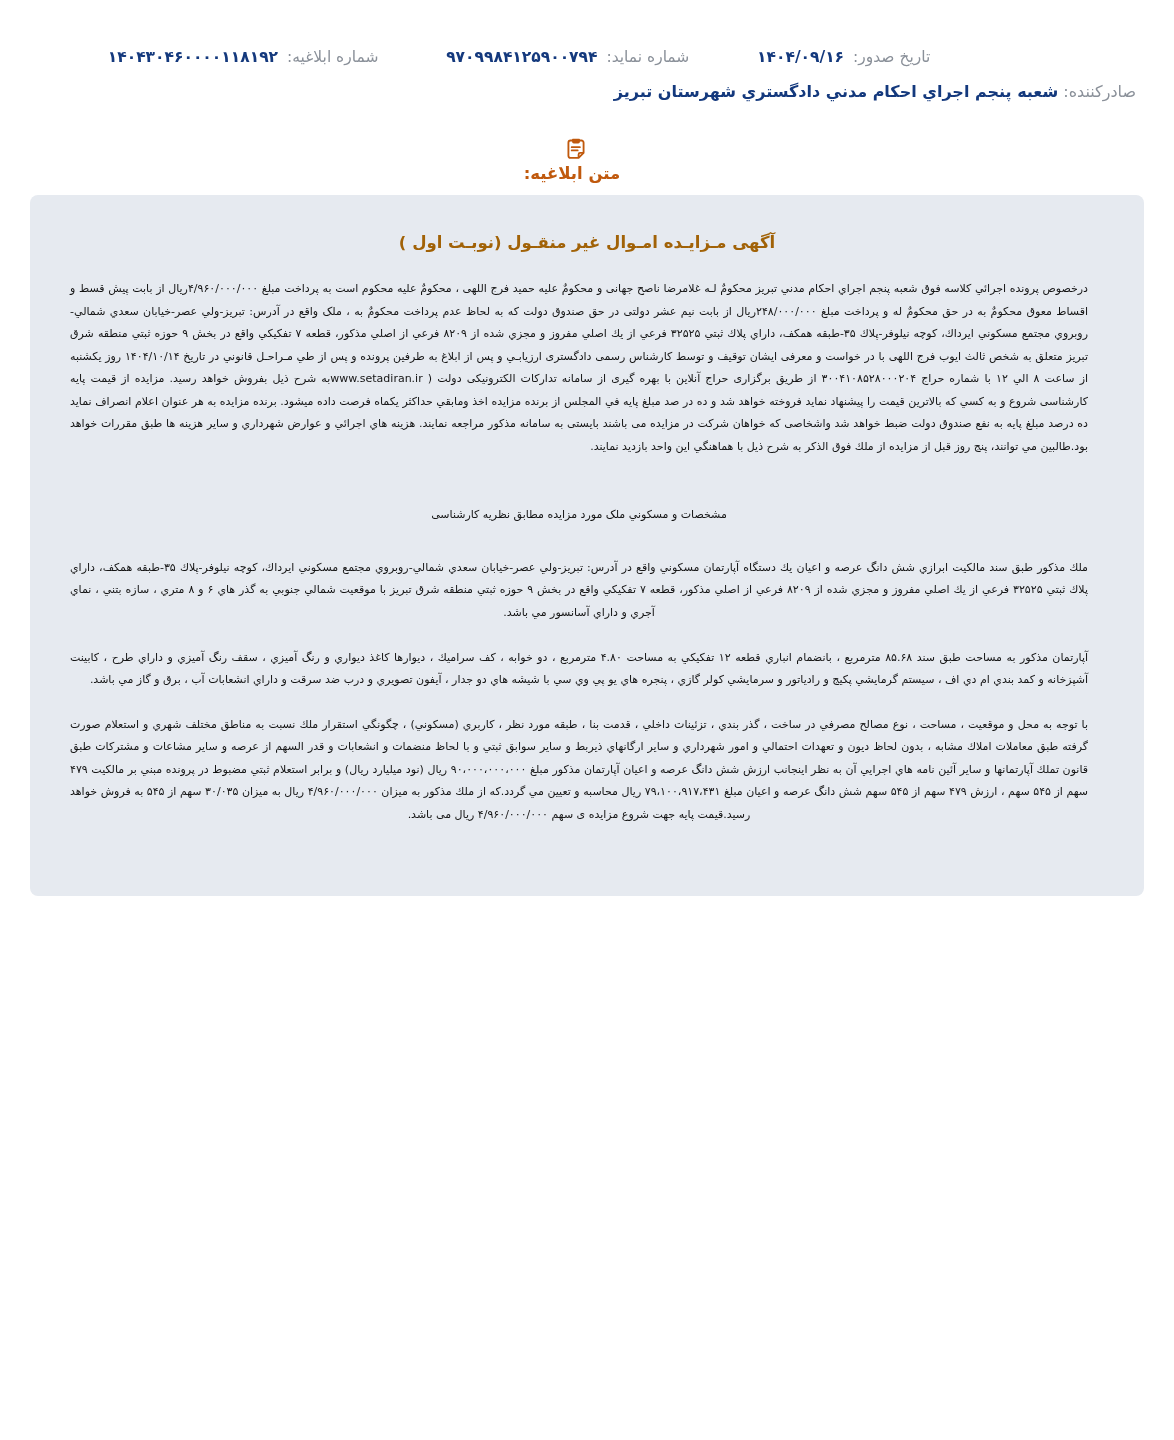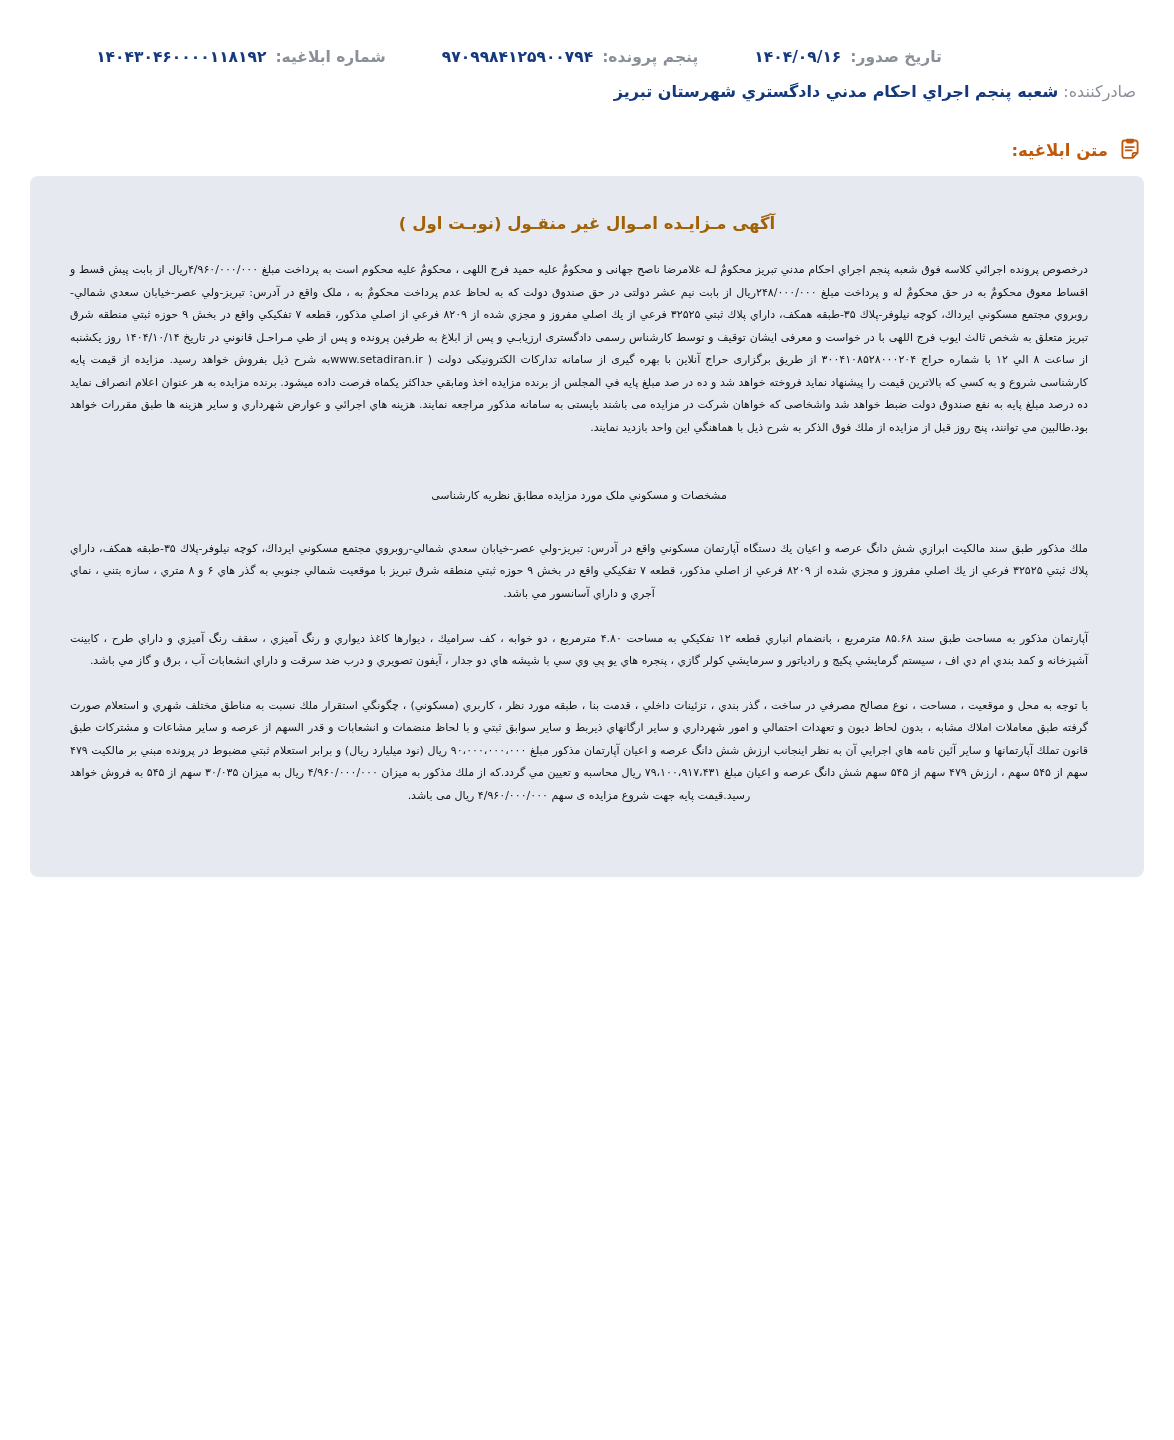--- a/index.html
+++ b/index.html
@@ -35,21 +35,21 @@
     box-sizing: border-box;
     width: 1174px;
   }
   .meta-item {
     font-size: 15.5px;
     white-space: nowrap;
     letter-spacing: 0;
   }
   .meta-label {
     color: #8a9099;
-    font-weight: bold;
+    font-weight: normal;
   }
   .meta-value {
     color: #14397d;
     font-weight: bold;
     margin-right: 4px;
     letter-spacing: 0.3px;
     margin-left: 24px;
   }
   .meta-spacer-l { width: 170px; }
   .meta-spacer-r { width: 10px; }
@@ -65,21 +65,21 @@
     font-size: 16px;
     margin-bottom: 13px;
     white-space: nowrap;
   }
   .issuer-line .lbl { color: #8a9099; }
   .issuer-line .val { color: #14397d; font-weight: bold; }
 
   
   .section-head {
     display: flex;
-    flex-direction: row;
+    flex-direction: column;
     align-items: center;
     justify-content: flex-start;
     padding: 22px 30px 0 0;
     box-sizing: border-box;
     width: 1174px;
   }
   .section-head .icon-box {
     width: 28px;
     height: 28px;
     margin-left: 8px;
@@ -157,21 +157,21 @@
 
   <div class="meta-row">
     <div class="meta-spacer-l"></div>
 
     <div class="meta-item">
       <span class="meta-label">تاریخ صدور:</span>
       <span class="meta-value">۱۴۰۴/۰۹/۱۶</span>
     </div>
 
     <div class="meta-item">
-      <span class="meta-label">پنجم پرونده:</span>
+      <span class="meta-label">شماره نماید:</span>
       <span class="meta-value">۹۷۰۹۹۸۴۱۲۵۹۰۰۷۹۴</span>
     </div>
 
     <div class="meta-item">
       <span class="meta-label">شماره ابلاغیه:</span>
       <span class="meta-value">۱۴۰۴۳۰۴۶۰۰۰۰۱۱۸۱۹۲</span>
     </div>
 
     <div class="meta-spacer-r"></div>
   </div>

